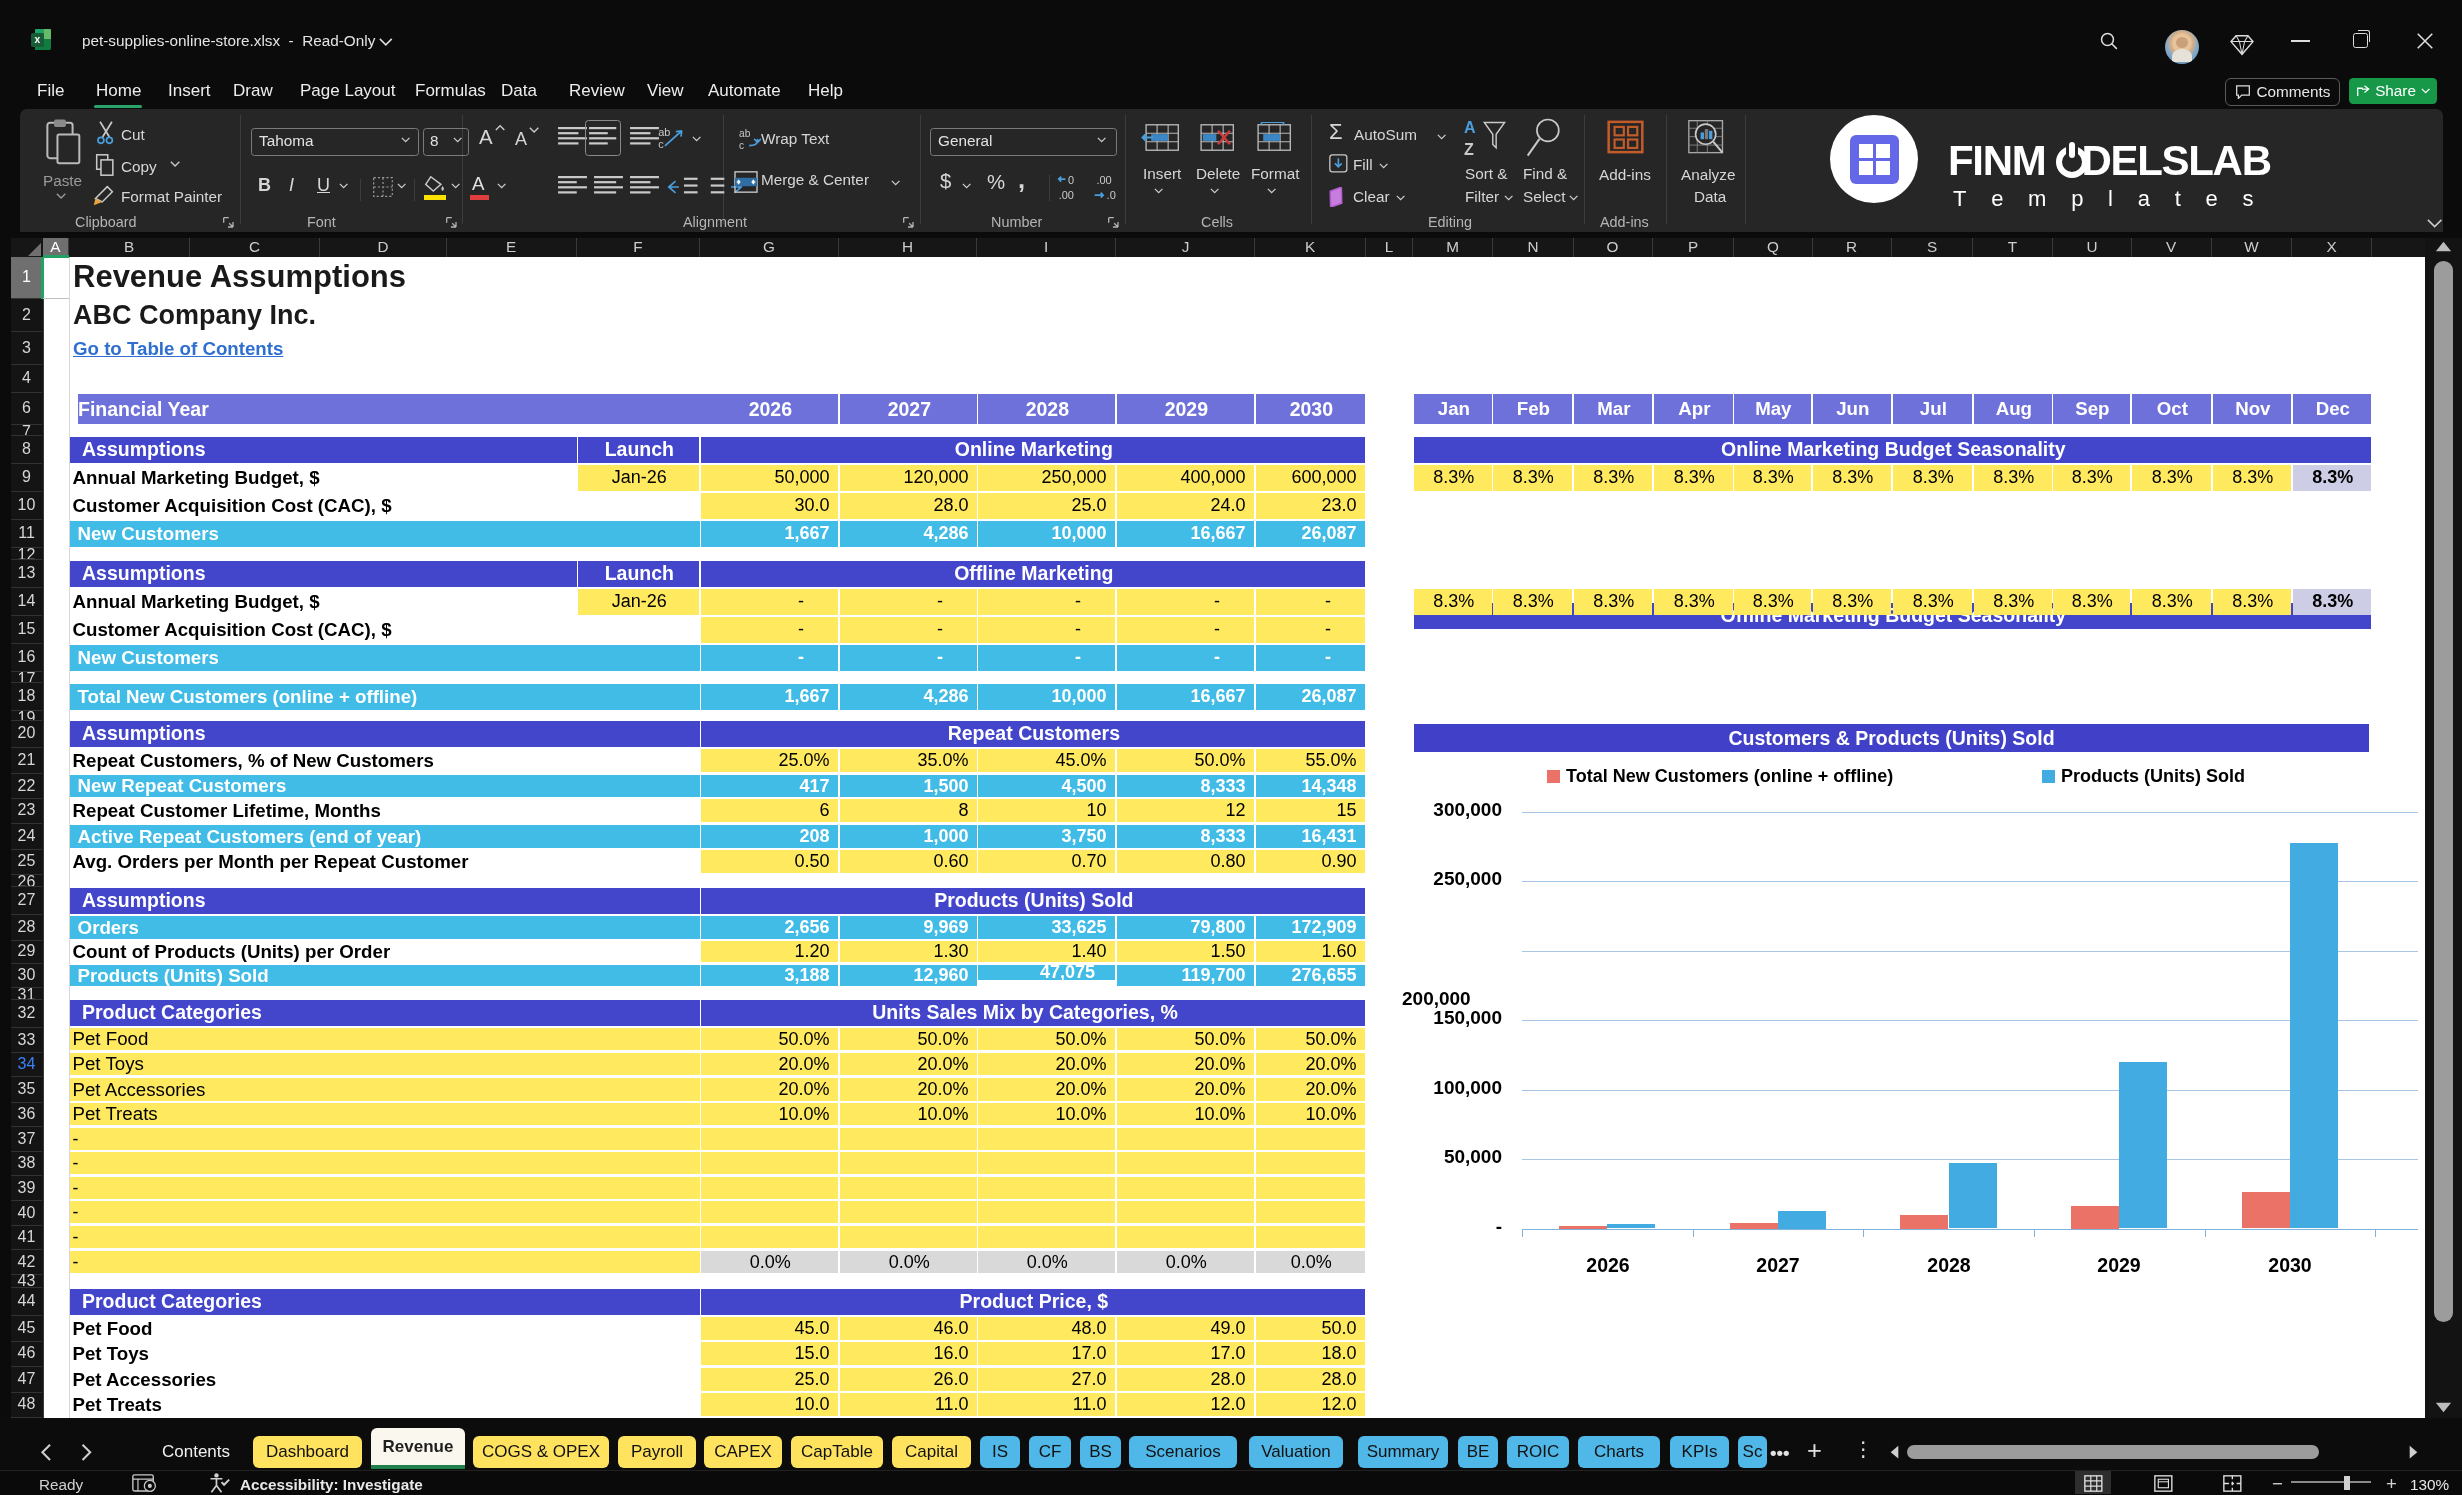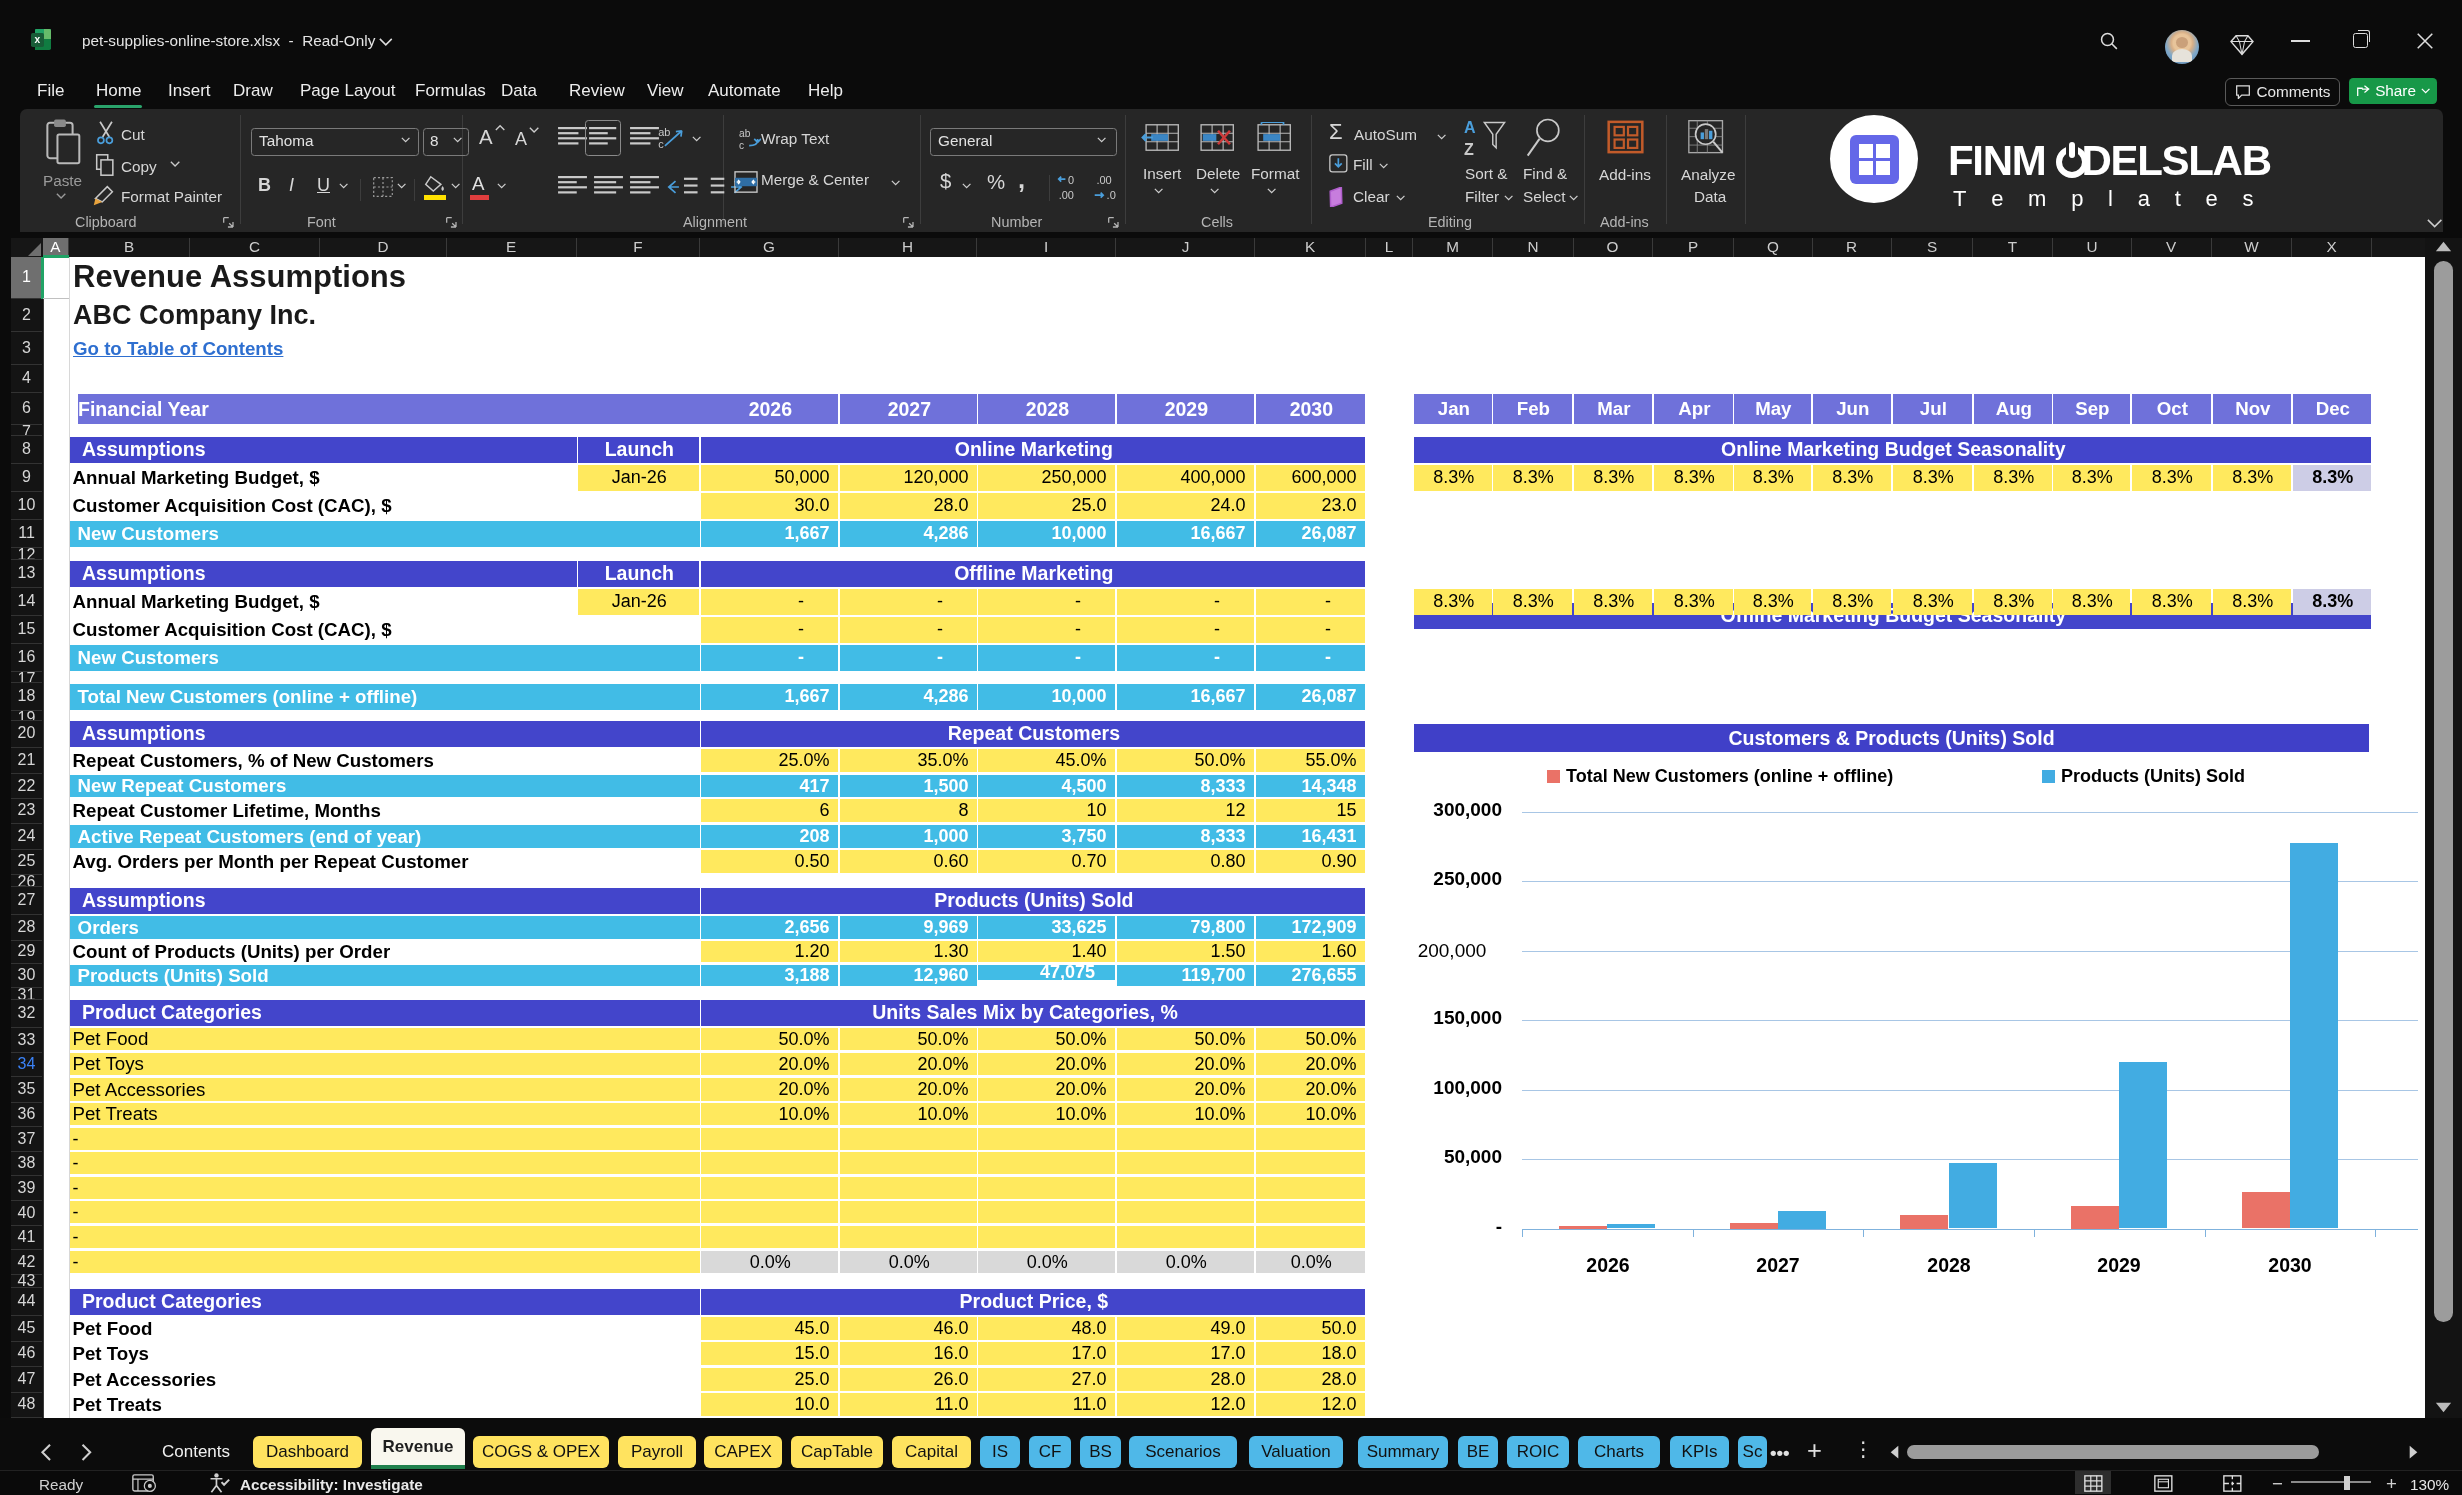--- a/index.html
+++ b/index.html
@@ -688,21 +688,21 @@
 <div class="ab" style="left:1414px;top:724px;width:955px;height:28px;background:#4040c8;display:flex;align-items:center;justify-content:center;color:#fff;font-weight:700;font-size:19.5px;">Customers &amp; Products (Units) Sold</div>
 <div class="ab" style="left:1547px;top:770px;width:12.7px;height:12.7px;background:#ea7267;"></div>
 <div class="ab" style="left:1566px;top:766px;font-size:18px;font-weight:700;color:#000;white-space:nowrap;">Total New Customers (online + offline)</div>
 <div class="ab" style="left:2042px;top:770px;width:12.7px;height:12.7px;background:#42ace2;"></div>
 <div class="ab" style="left:2061px;top:766px;font-size:18px;font-weight:700;color:#000;white-space:nowrap;">Products (Units) Sold</div>
 <div class="ab" style="left:1522px;top:812px;width:896px;height:1.2px;background:#a8c6e5;"></div>
 <div class="ab" style="left:1402px;top:799px;width:100px;text-align:right;font-size:19px;font-weight:700;color:#000;">300,000</div>
 <div class="ab" style="left:1522px;top:881px;width:896px;height:1.2px;background:#a8c6e5;"></div>
 <div class="ab" style="left:1402px;top:868px;width:100px;text-align:right;font-size:19px;font-weight:700;color:#000;">250,000</div>
 <div class="ab" style="left:1522px;top:951px;width:896px;height:1.2px;background:#a8c6e5;"></div>
-<div class="ab" style="left:1402px;top:940px;width:100px;text-align:center;font-size:19px;font-weight:400;color:#000;">200,000</div>
+<div class="ab" style="left:1402px;top:988px;width:100px;text-align:left;font-size:19px;font-weight:700;color:#000;">200,000</div>
 <div class="ab" style="left:1522px;top:1020px;width:896px;height:1.2px;background:#a8c6e5;"></div>
 <div class="ab" style="left:1402px;top:1007px;width:100px;text-align:right;font-size:19px;font-weight:700;color:#000;">150,000</div>
 <div class="ab" style="left:1522px;top:1090px;width:896px;height:1.2px;background:#a8c6e5;"></div>
 <div class="ab" style="left:1402px;top:1077px;width:100px;text-align:right;font-size:19px;font-weight:700;color:#000;">100,000</div>
 <div class="ab" style="left:1522px;top:1159px;width:896px;height:1.2px;background:#a8c6e5;"></div>
 <div class="ab" style="left:1402px;top:1146px;width:100px;text-align:right;font-size:19px;font-weight:700;color:#000;">50,000</div>
 <div class="ab" style="left:1402px;top:1216px;width:100px;text-align:right;font-size:19px;font-weight:700;color:#000;">-</div>
 <div class="ab" style="left:1522px;top:1229px;width:896px;height:1.4px;background:#7fb2dd;"></div>
 <div class="ab" style="left:1522px;top:1229px;width:1.2px;height:7.6px;background:#7fb2dd;"></div>
 <div class="ab" style="left:1693px;top:1229px;width:1.2px;height:7.6px;background:#7fb2dd;"></div>

